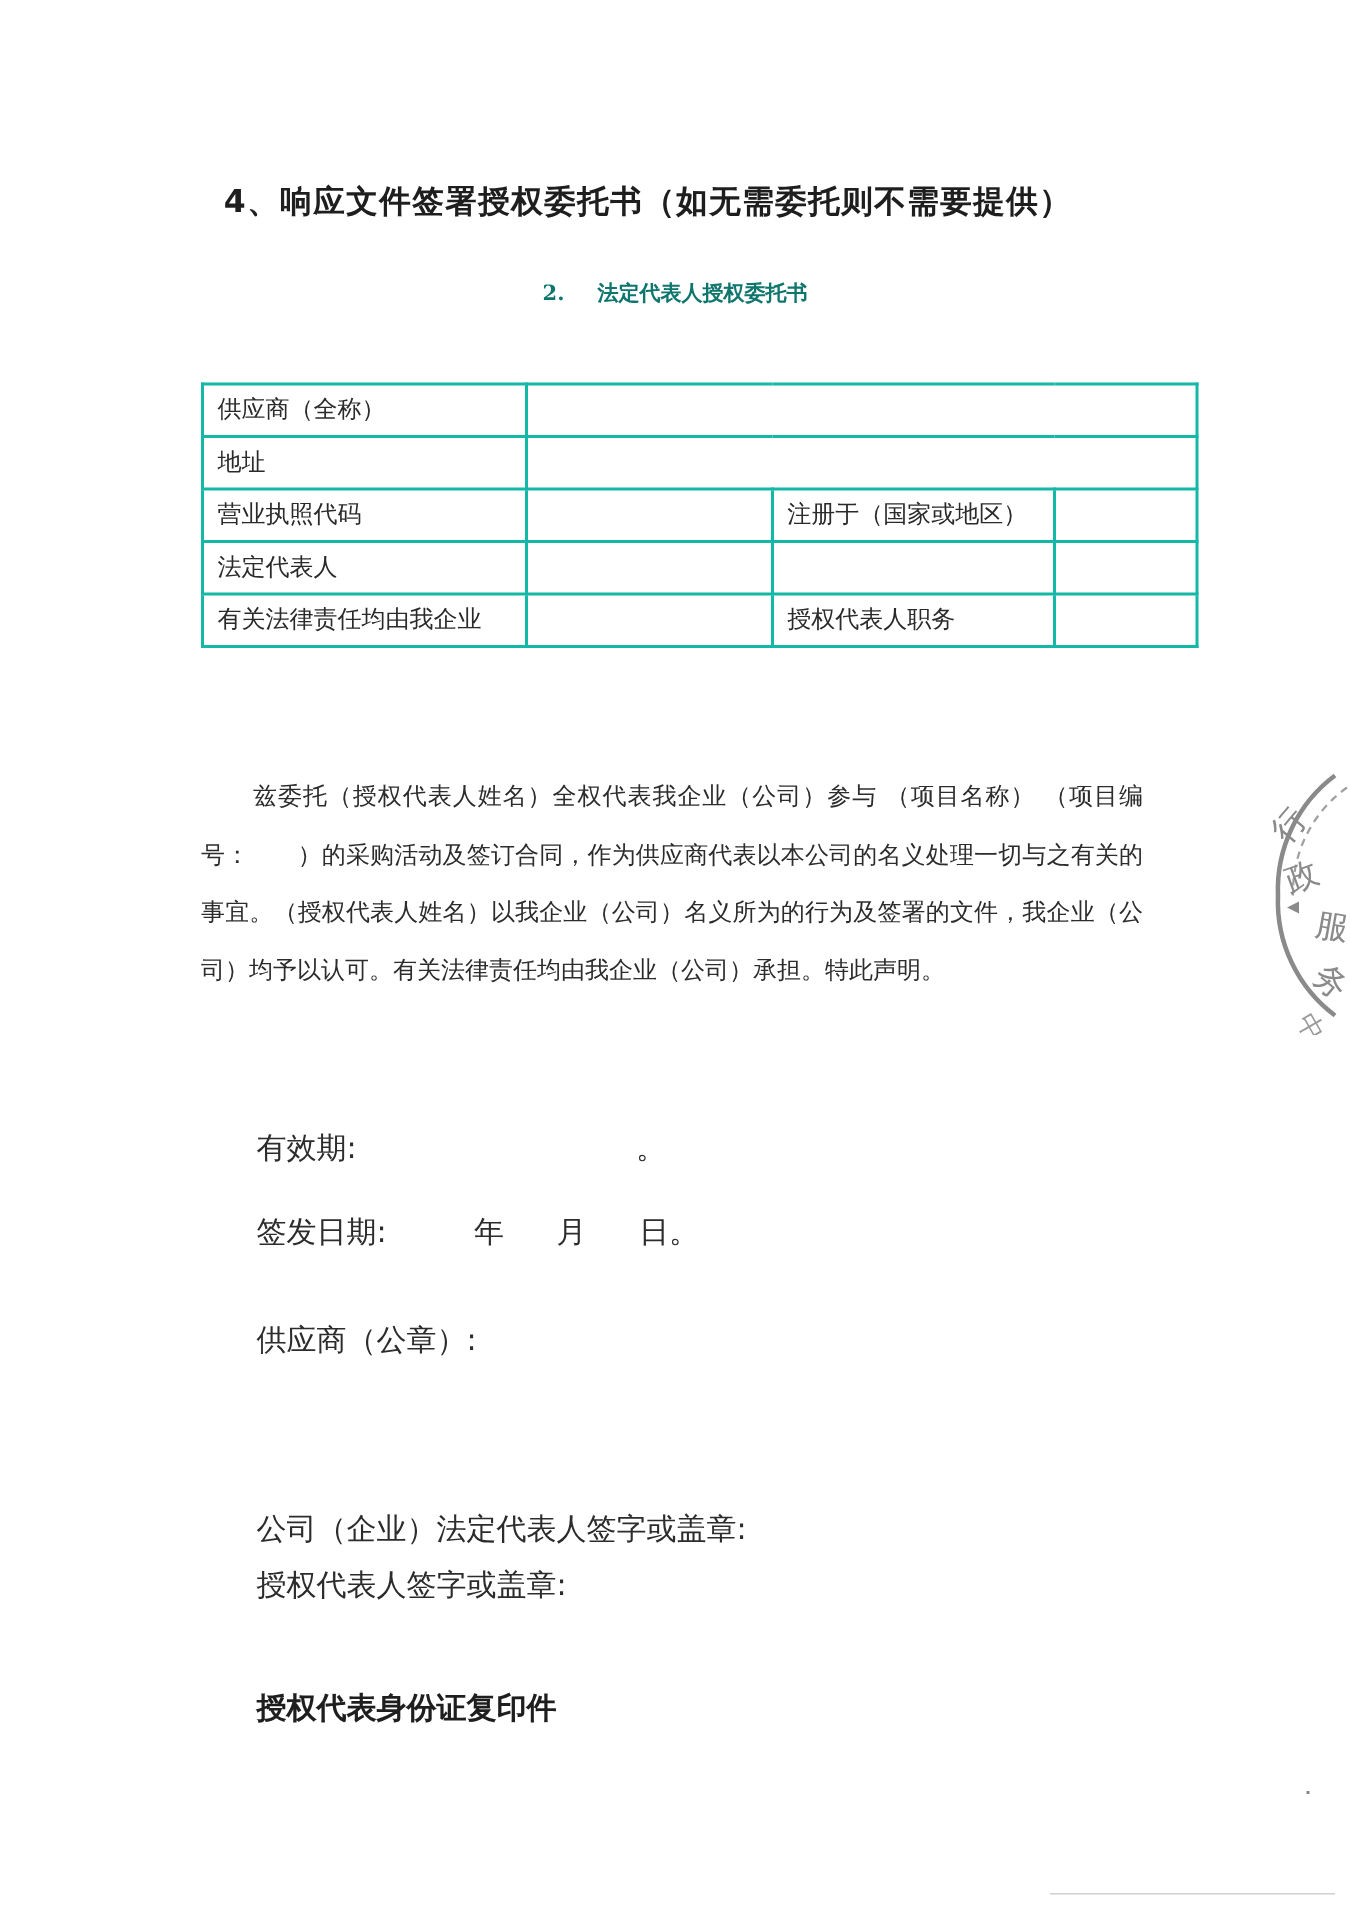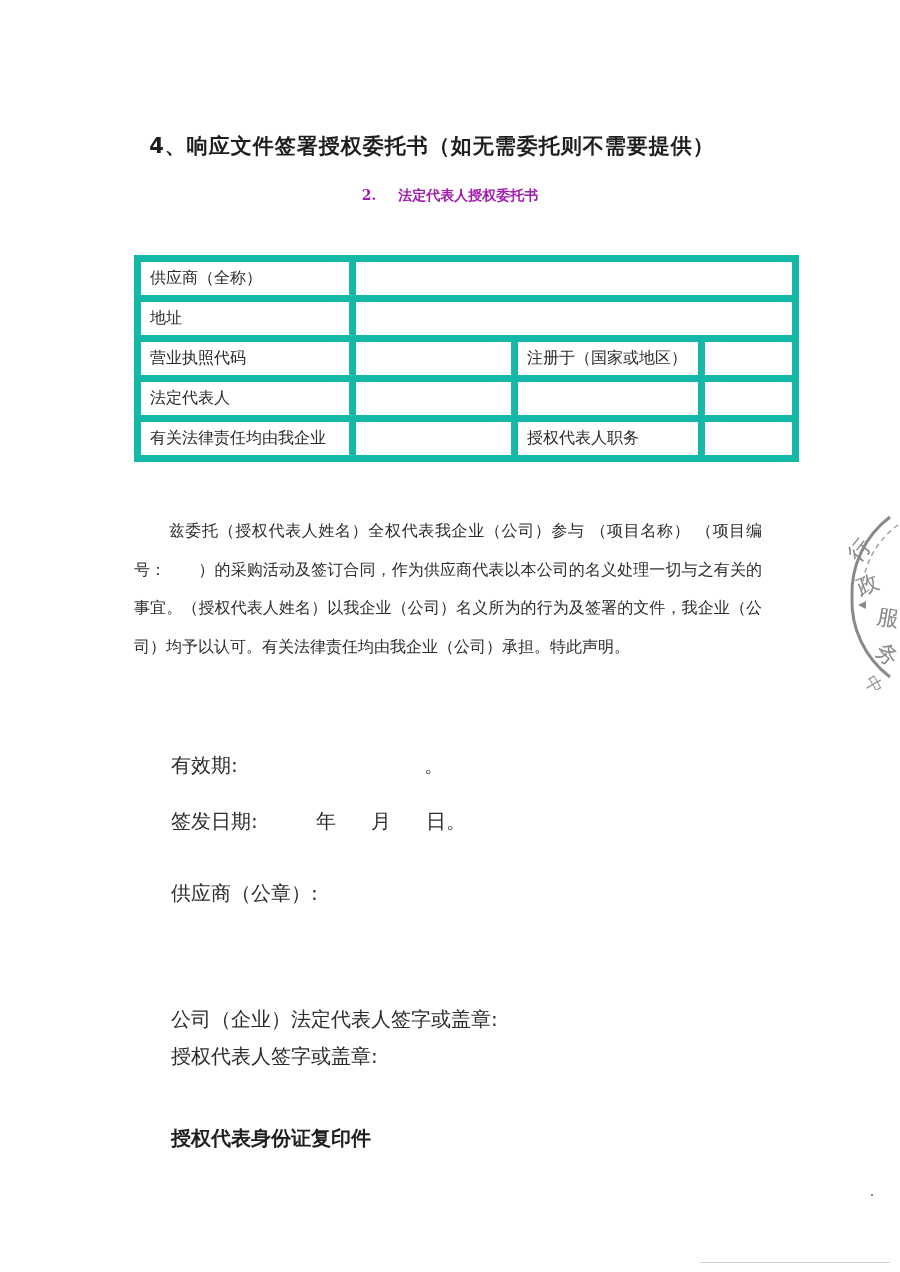--- a/index.html
+++ b/index.html
@@ -2,37 +2,37 @@
 <html><head>
   <meta charset="utf-8">
   <style>
     html, body { margin: 0; padding: 0; background: #ffffff; }
     body {
       width: 900px; height: 1272px; position: relative; overflow: hidden;
       font-family: "DejaVu Serif", "Liberation Serif", serif;
       color: #2a2a2a;
     }
     .title {
-      position: absolute; left: 0; width: 864px; top: 132px;
+      position: absolute; left: 0; width: 864px; top: 120px;
       text-align: center; font-size: 21px; font-weight: bold;
       font-family: "DejaVu Sans", "Liberation Sans", sans-serif;
       letter-spacing: 1px; color: #1e1e1e;
     }
     .subtitle {
       position: absolute; left: 0; width: 900px; top: 187px;
-      text-align: center; font-size: 14px; font-weight: bold; color: #a21caf;
+      text-align: center; font-size: 14px; font-weight: bold; color: #0f766e;
     }
     .subtitle .num { margin-right: 22px; }
     table.info {
       position: absolute; left: 134px; top: 255px;
       border-collapse: collapse; width: 665px;
       font-size: 16px;
     }
     table.info td {
-      border: 7px solid #14b8a6; height: 33px; padding: 0 0 0 9px;
+      border: 2px solid #14b8a6; height: 33px; padding: 0 0 0 9px;
       vertical-align: middle; color: #2a2a2a;
       font-family: "DejaVu Sans", "Liberation Sans", sans-serif;
       margin-left: 11px;
     }
     table.info td.value { padding: 0; }
     .para {
       position: absolute; left: 134px; width: 628px; top: 512px;
       font-size: 16px; line-height: 38.6px; text-align: justify;
       font-family: "DejaVu Sans", "Liberation Sans", sans-serif;
       color: #2c2c2c;

